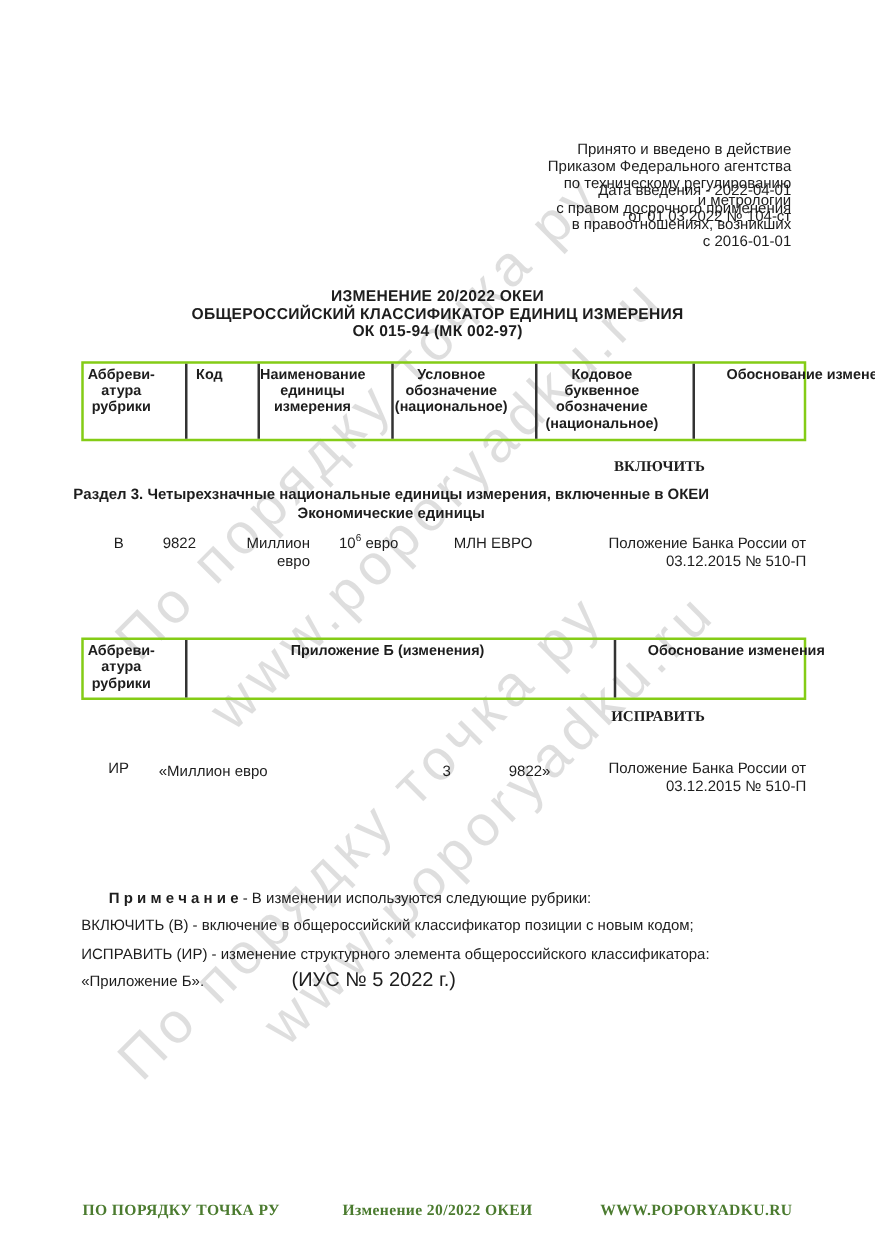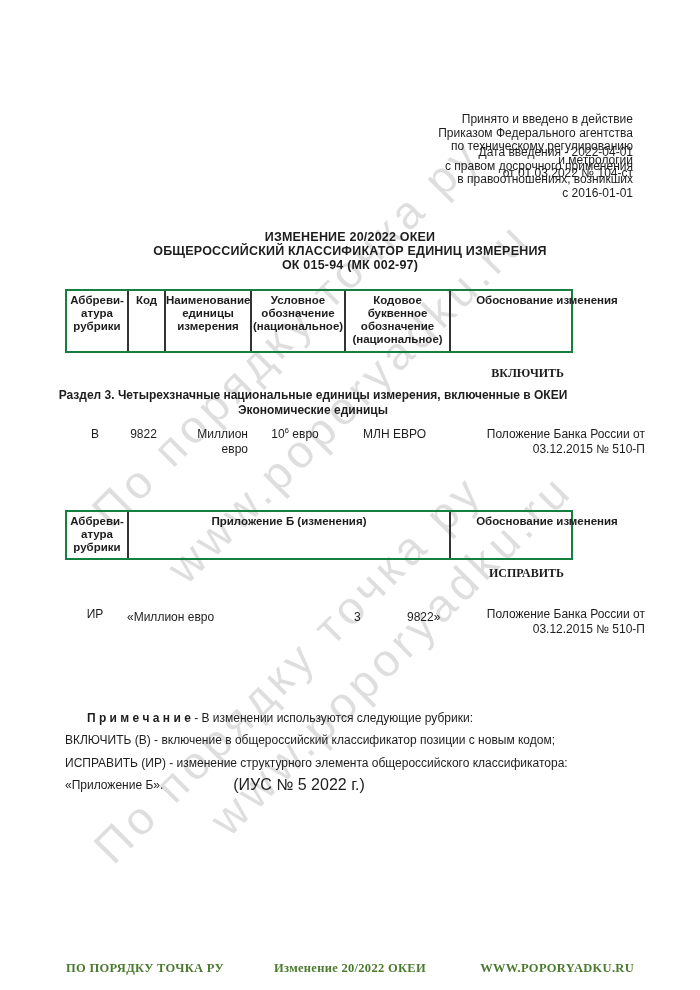--- a/index.html
+++ b/index.html
@@ -14,21 +14,21 @@
   .wm3{left:102px;top:828px;}
   .wm4{left:218px;top:800px;}
 
   .ml{white-space:pre-line;}
 
   .adoption{position:absolute;top:65px;right:67px;text-align:right;font-size:12px;line-height:13.5px;margin-top:48px;}
   .introduction{position:absolute;top:146px;right:67px;text-align:right;font-size:12px;line-height:13.5px;}
   .doc-title{position:absolute;top:230px;left:0;width:700px;text-align:center;
              font-weight:bold;font-size:12.5px;line-height:14px;letter-spacing:0.2px;}
 
-  .table{position:absolute;left:65px;width:508px;border:2px solid #15803d;display:grid;box-sizing:border-box;}
+  .table{position:absolute;left:65px;width:580px;border:2px solid #84cc16;display:grid;box-sizing:border-box;gap:21px;}
   .t1{top:289px;height:64px;grid-template-columns:60px 37px 86px 94px 105px 194px;}
   .t2{top:510px;height:50px;grid-template-columns:60px 322px 194px;}
   .cell{border-left:2px solid #333;padding-top:3px;text-align:center;font-weight:bold;
         font-size:11.5px;line-height:13px;box-sizing:border-box;overflow:hidden;}
   .cell:first-child{border-left:none;}
 
   .action{position:absolute;left:0;width:564px;text-align:right;font-weight:bold;font-size:12px;font-family:Liberation Serif, serif;}
   .a1{top:366px;}
   .a2{top:566px;}
   .sect{position:absolute;left:0;width:626px;text-align:center;font-weight:bold;font-size:12px;line-height:15px;}

